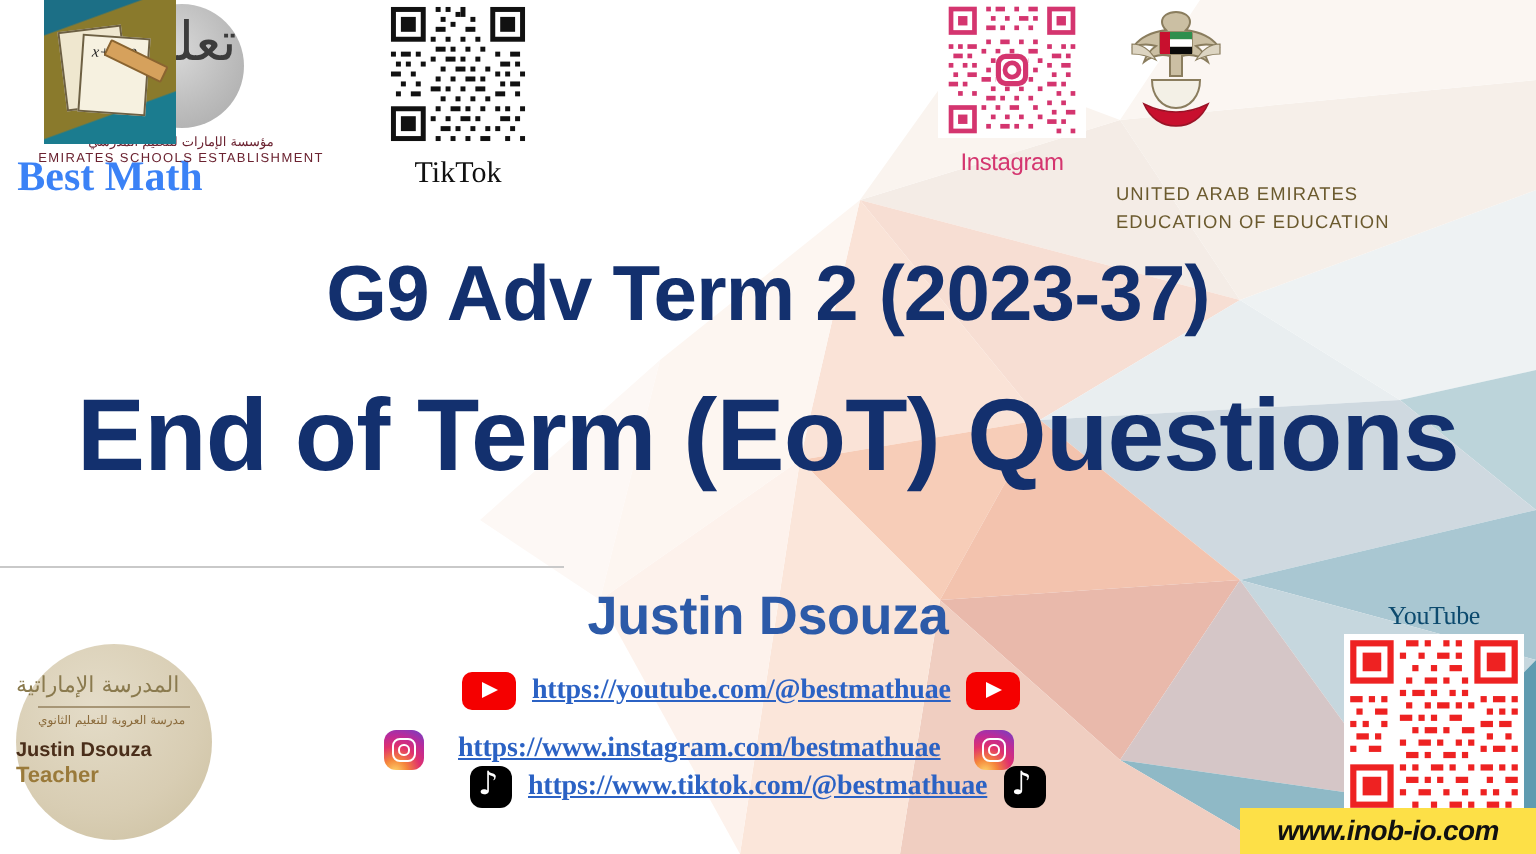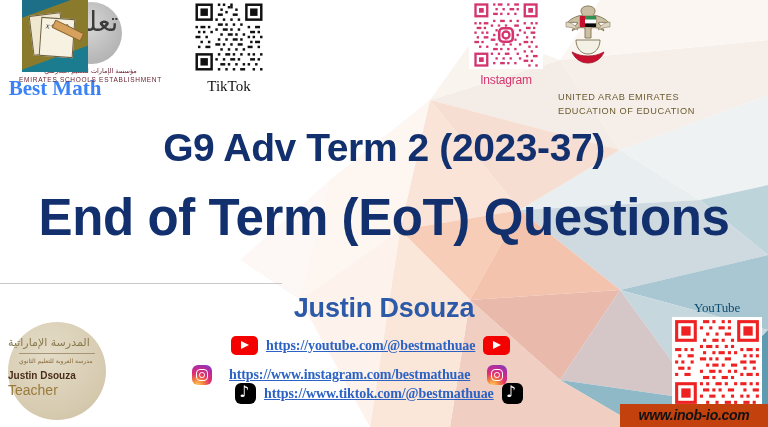--- a/index.html
+++ b/index.html
@@ -93,29 +93,29 @@
   
   #teacher-badge{position:absolute;left:8px;top:322px;width:98px;height:98px;border-radius:50%;
      background:radial-gradient(circle at 40% 32%, #e4dcc8 0%, #d8cdb3 60%, #cbbf9f 100%);
      text-align:left;}
   .tb-ar1{font-size:11px;color:#8a7a4e;margin-top:15px;line-height:11px;
      font-family:"DejaVu Sans",sans-serif;}
   .tb-ar2{font-size:6px;color:#8a6a3a;margin-top:5px;border-top:1px solid #a79676;
      padding-top:3px;width:76px;margin-left:auto;margin-right:auto;
      font-family:"DejaVu Sans",sans-serif;}
   .tb-name{font-size:10px;font-weight:bold;color:#4a2e1a;margin-top:6px;}
-  .tb-role{font-size:14px;color:#9a7a3a;margin-top:1px;}
+  .tb-role{font-size:11px;color:#9a7a3a;margin-top:1px;font-weight:bold;}
 
   
   #youtube-qr-block{position:absolute;left:671px;top:300px;width:92px;text-align:center;}
   #youtube-qr-block .qrlabel{font-size:13px;color:#0c4a6e;letter-spacing:-.2px;
      font-family:"Liberation Serif",serif;margin-bottom:1px;}
 
   
-  #watermark{position:absolute;left:620px;top:404px;width:148px;height:23px;background:#c2410c;
+  #watermark{position:absolute;left:620px;top:404px;width:148px;height:23px;background:#fde047;
      color:#111;font-size:14px;font-weight:bold;font-style:italic;text-align:center;
      line-height:23px;letter-spacing:-.3px;}
 </style>
 </head>
 <body>
 
 <div id="slide">
 
   <svg id="bg" viewBox="0 0 768 427" preserveAspectRatio="none">
     <rect x="0" y="0" width="768" height="427" fill="#ffffff"></rect>

